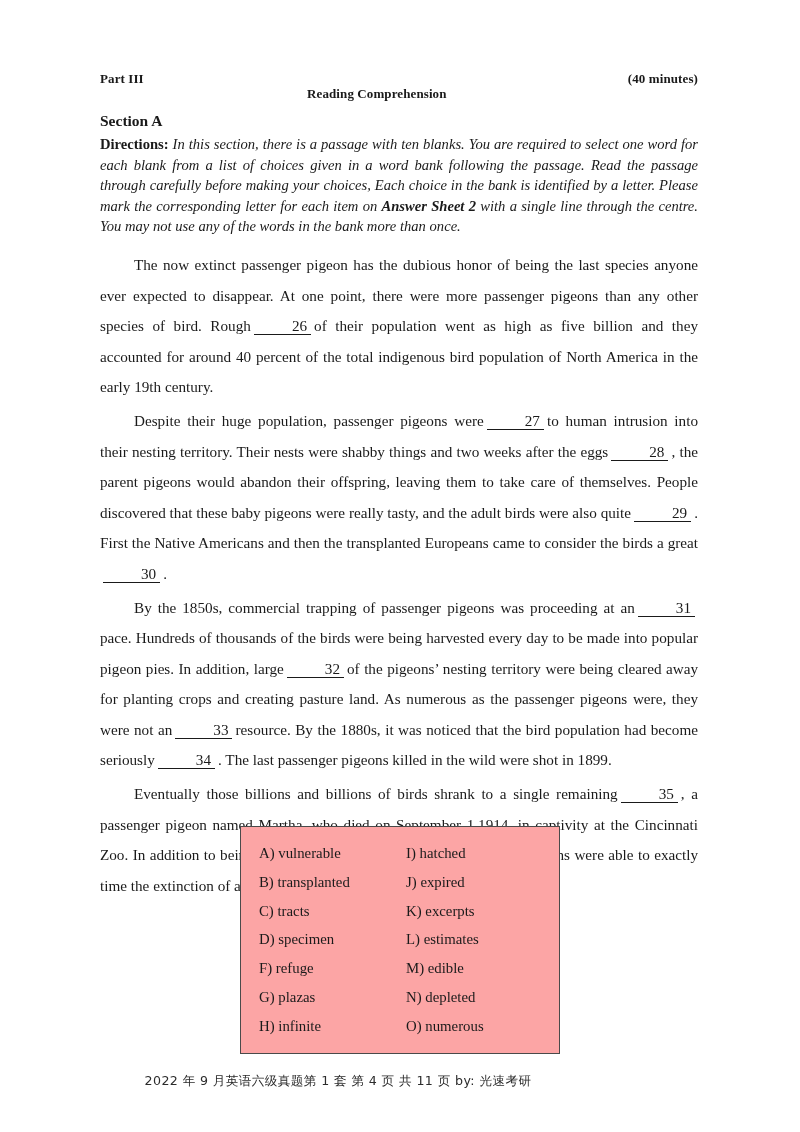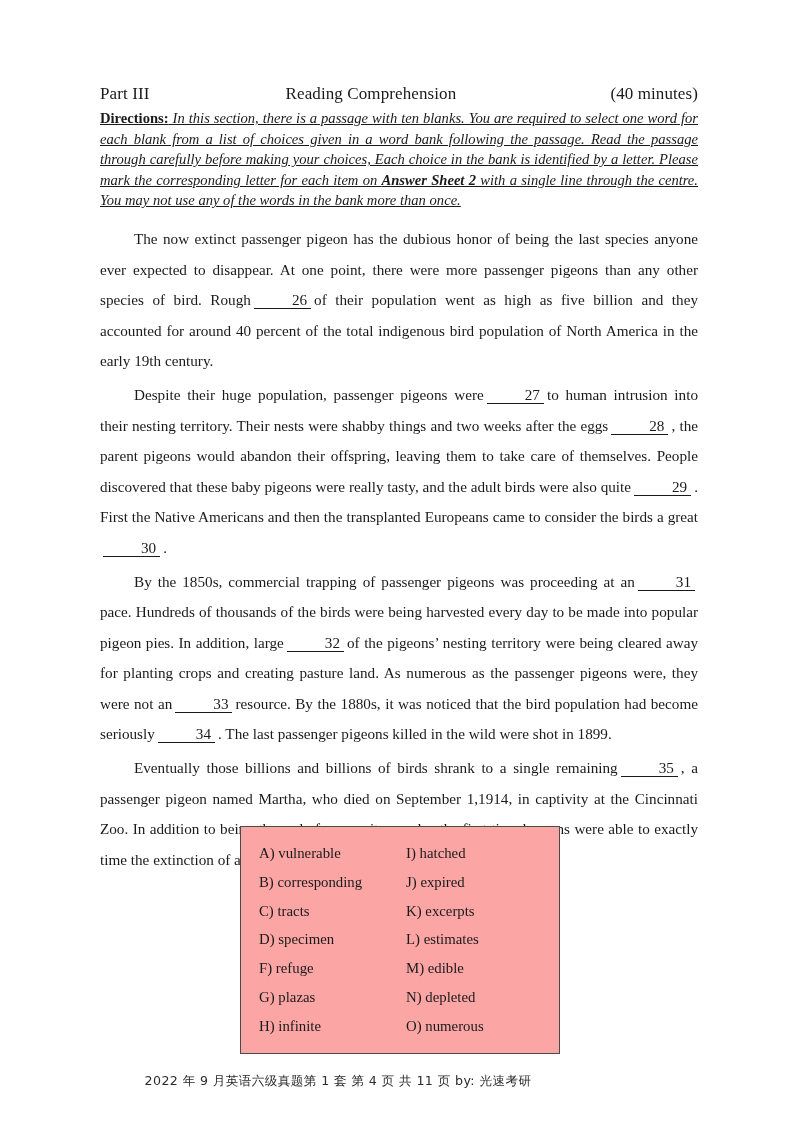--- a/index.html
+++ b/index.html
@@ -28,24 +28,24 @@
   .content {
     position: absolute;
     left: 100px;
     top: 52px;
     width: 598px;
   }
 
   
   .header-row {
     display: flex;
-    align-items: flex-end;
+    align-items: center;
     justify-content: space-between;
-    font-weight: normal;
-    font-size: 17px;
+    font-weight: bold;
+    font-size: 13px;
     line-height: 22px;
     letter-spacing: 0.1px;
   }
   .header-part {
     flex: 0 0 auto;
   }
   .header-title {
     flex: 1 1 auto;
     text-align: center;
     margin-left: -18px;
@@ -63,21 +63,20 @@
   }
 
   
   .directions {
     margin-top: 3px;
     font-size: 14.6px;
     line-height: 20.6px;
     text-align: justify;
     text-justify: inter-word;
     font-style: italic;
-    text-decoration: underline;
   }
   .directions .lead {
     font-style: normal;
     font-weight: bold;
   }
   .directions .sheet {
     font-weight: bold;
     font-style: italic;
   }
 
@@ -162,20 +161,21 @@
 <div class="page">
 
   <div class="content">
 
     <div class="header-row">
       <span class="header-part">Part III</span>
       <span class="header-title">Reading Comprehension</span>
       <span class="header-time">(40 minutes)</span>
     </div>
 
+    <div class="section-label">Section A</div>
 
     <div class="directions">
       <span class="lead">Directions:</span><span> In this section, there is a passage with ten blanks. You are required to select one word for each blank from a list of choices given in a word bank following the passage. Read the passage through carefully before making your choices, Each choice in the bank is identified by a letter. Please mark the corresponding letter for each item on </span><span class="sheet">Answer Sheet 2</span><span> with a single line through the centre. You may not use any of the words in the bank more than once.</span>
     </div>
 
     <div class="passage">
 
       <p class="para"><span>The now extinct passenger pigeon has the dubious honor of being the last species anyone ever expected to disappear. At one point, there were more passenger pigeons than any other species of bird. Rough</span><span class="blank">26</span><span>of their population went as high as five billion and they accounted for around 40 percent of the total indigenous bird population of North America in the early 19th century.</span></p>
 
       <p class="para"><span>Despite their huge population, passenger pigeons were</span><span class="blank">27</span><span>to human intrusion into their nesting territory. Their nests were shabby things and two weeks after the eggs</span><span class="blank">28</span><span>, the parent pigeons would abandon their offspring, leaving them to take care of themselves. People discovered that these baby pigeons were really tasty, and the adult birds were also quite</span><span class="blank">29</span><span>. First the Native Americans and then the transplanted Europeans came to consider the birds a great</span><span class="blank">30</span><span>.</span></p>
@@ -185,21 +185,21 @@
       <p class="para"><span>Eventually those billions and billions of birds shrank to a single remaining</span><span class="blank">35</span><span>, a passenger pigeon named Martha, who died on September 1,1914, in captivity at the Cincinnati Zoo. In addition to being the end of an era, it was also the first time humans were able to exactly time the extinction of a species.</span></p>
 
     </div>
   </div>
 
   <div class="wordbank-wrap">
     <div class="wordbank">
       <div class="wb-grid">
         <div class="wb-col left">
           <div class="wb-item">A) vulnerable</div>
-          <div class="wb-item">B) corresponding</div>
+          <div class="wb-item">B) transplanted</div>
           <div class="wb-item">C) tracts</div>
           <div class="wb-item">D) specimen</div>
           <div class="wb-item">F) refuge</div>
           <div class="wb-item">G) plazas</div>
           <div class="wb-item">H) infinite</div>
         </div>
         <div class="wb-col right">
           <div class="wb-item">I) hatched</div>
           <div class="wb-item">J) expired</div>
           <div class="wb-item">K) excerpts</div>

